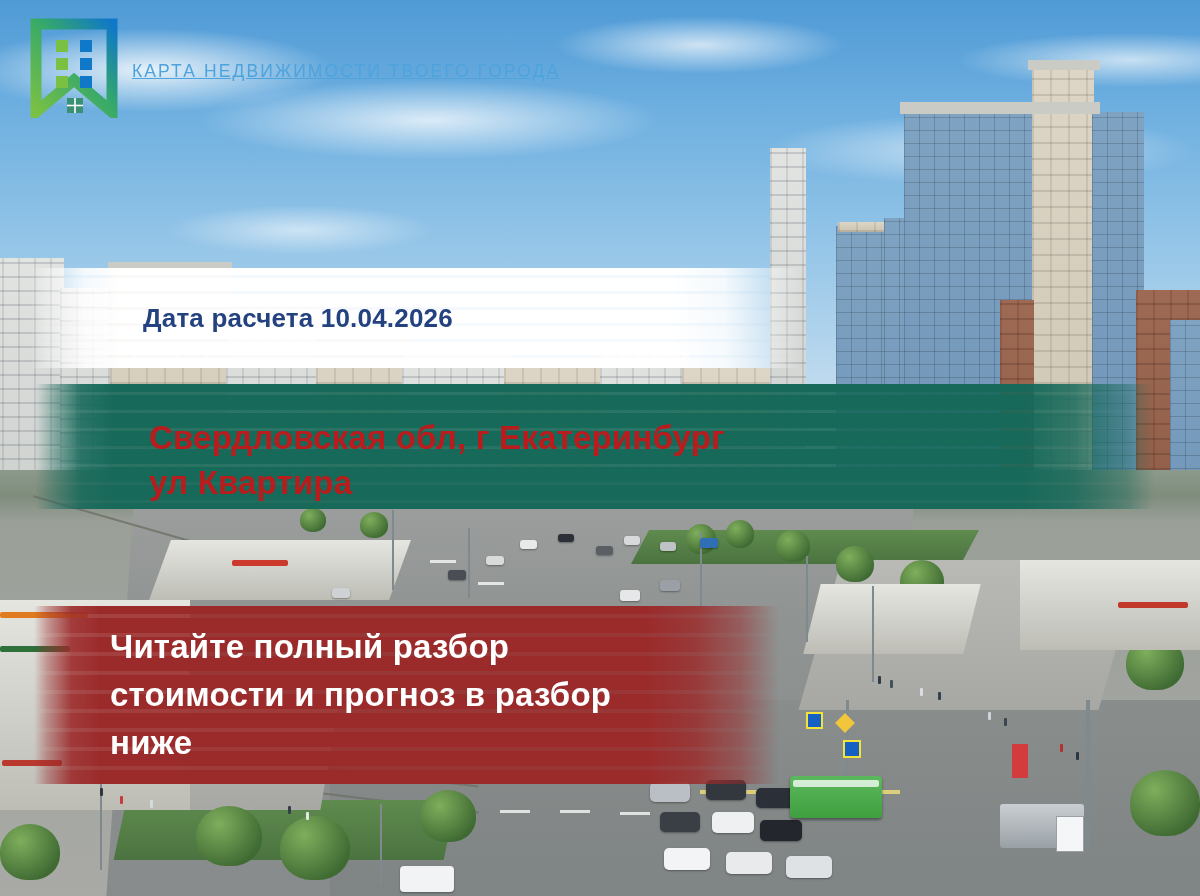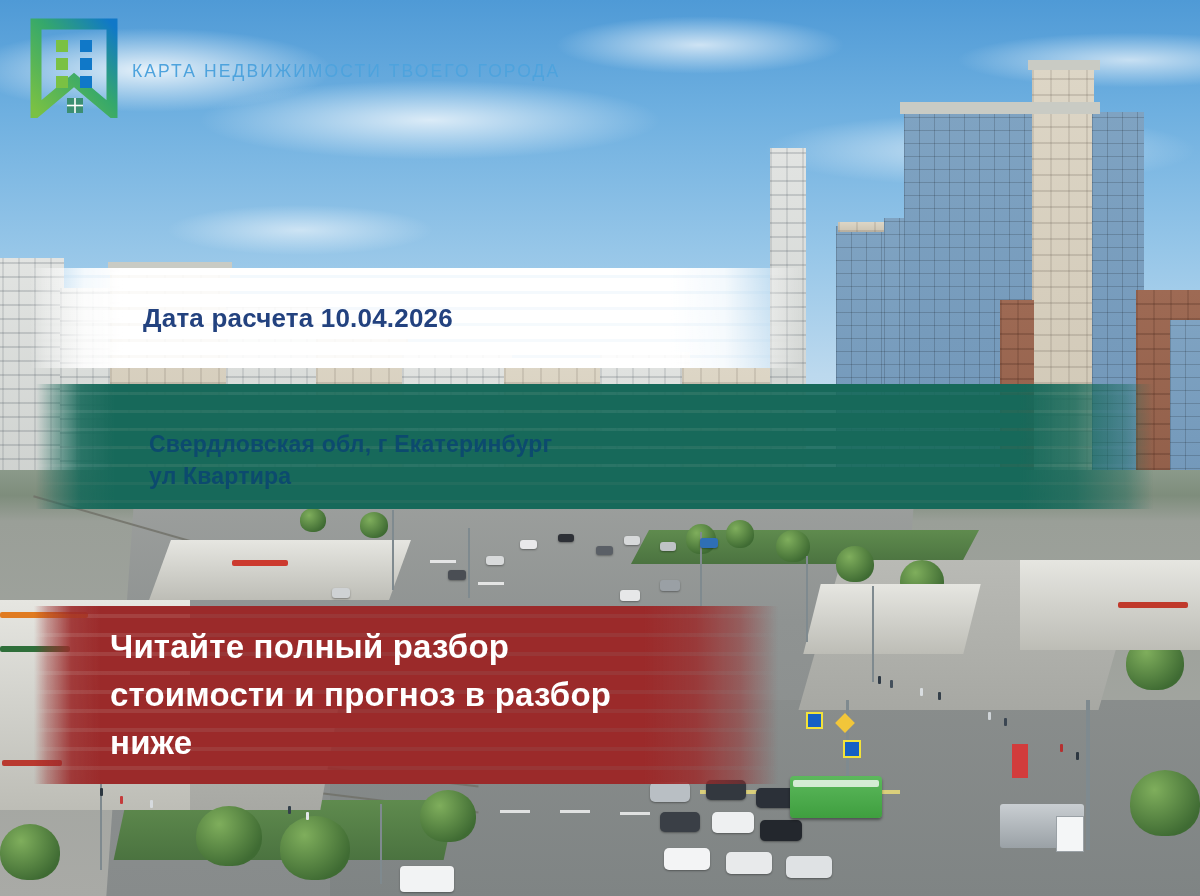--- a/index.html
+++ b/index.html
@@ -101,21 +101,21 @@
     position:absolute;left:30px;top:18px;display:flex;align-items:center;gap:14px;z-index:6;
   }
   .logo-mark{width:88px;height:100px;display:block;}
   .logo-text{display:flex;flex-direction:column;line-height:1;}
   .logo-word{
     font-size:62px;font-weight:bold;letter-spacing:-1px;color:#1f4a8c;
     font-family:"Liberation Sans", sans-serif;
   }
   .logo-tag{
     margin-top:7px;font-size:17.5px;font-weight:normal;letter-spacing:2.1px;
-    color:#4ea3dd;font-family:"Liberation Sans", sans-serif;white-space:nowrap;
+    color:#4ea3dd;font-family:"Liberation Sans", sans-serif;white-space:nowrap;text-decoration:underline;
   }
 
   
   .banner{
     position:absolute;display:flex;align-items:center;z-index:5;
   }
   .banner .paint{
     position:absolute;inset:0;
   }
   .banner .txt{
@@ -170,21 +170,21 @@
       linear-gradient(90deg,
         rgba(23,105,90,0) 0%, rgba(23,105,90,.4) 1.6%, rgba(23,105,90,.9) 4%,
         #17695a 7%, #17695a 88%, rgba(23,105,90,.85) 93%,
         rgba(23,105,90,.45) 97.5%, rgba(23,105,90,0) 100%);
     -webkit-mask-image:
       repeating-linear-gradient(180deg,#000 0 8px, rgba(0,0,0,.9) 8px 11px, #000 11px 18px);
             mask-image:
       repeating-linear-gradient(180deg,#000 0 8px, rgba(0,0,0,.9) 8px 11px, #000 11px 18px);
   }
   #banner-address .txt{
-    color:#0c4a6e;font-size:23px;margin-left:113px;line-height:1.35;letter-spacing:.2px;margin-top:28px;
+    color:#b91c1c;font-size:33px;margin-left:113px;line-height:1.35;letter-spacing:.2px;margin-top:28px;
   }
 
   
   #banner-cta{left:34px;top:606px;width:744px;height:178px;}
   #banner-cta .paint{
     background:
       linear-gradient(90deg,
         rgba(155,42,42,0) 0%, rgba(155,42,42,.4) 1.8%, rgba(155,42,42,.9) 5%,
         #9b2a2a 9%, #9b2a2a 82%, rgba(155,42,42,.85) 89%,
         rgba(155,42,42,.5) 95%, rgba(155,42,42,0) 100%);

